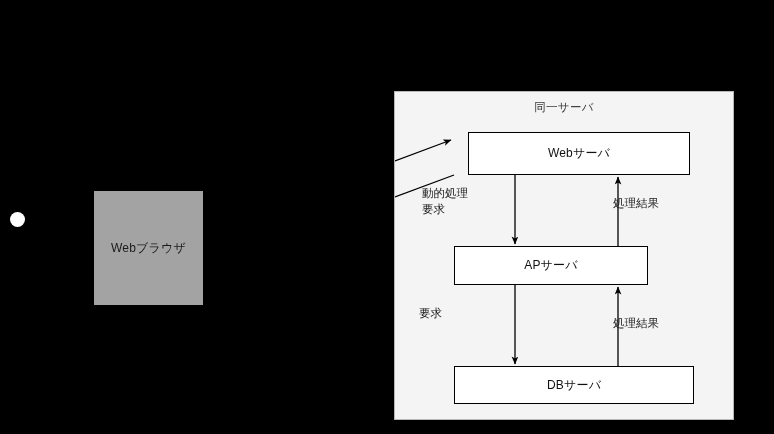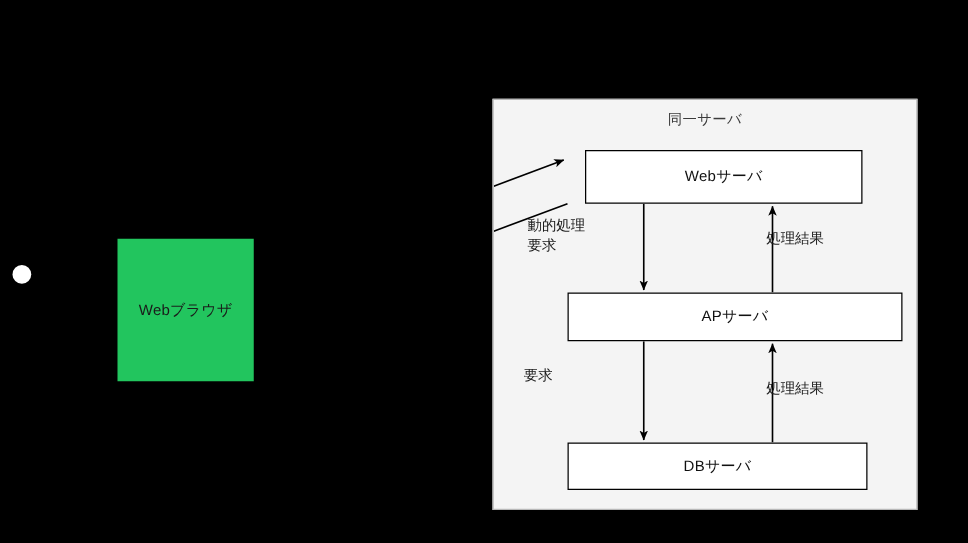--- a/index.html
+++ b/index.html
@@ -32,38 +32,38 @@
     background: #ffffff;
   }
 
   
   .browser-node {
     position: absolute;
     left: 94px;
     top: 191px;
     width: 109px;
     height: 114px;
-    background: #22c55e;
+    background: #a3a3a3;
     display: flex;
     align-items: center;
     justify-content: center;
   }
   .browser-label {
     font-size: 12px;
     color: #1a1a1a;
     line-height: 1.2;
     text-align: center;
     letter-spacing: 0.2px;
   }
 
   
   .server-group {
     position: absolute;
     left: 394px;
-    top: 79px;
+    top: 91px;
     width: 340px;
     height: 329px;
     background: #f4f4f4;
     border: 1px solid #b8b8b8;
     box-sizing: border-box;
     overflow: hidden;
   }
   .group-title {
     position: absolute;
     top: 8px;
@@ -82,21 +82,21 @@
     border: 1px solid #000000;
     box-sizing: border-box;
     display: flex;
     align-items: center;
     justify-content: center;
     font-size: 12px;
     color: #111111;
     letter-spacing: 0.2px;
   }
   .srv-web { left: 59px;  top: 40px;  width: 222px; height: 43px; margin-left: 14px; }
-  .srv-ap  { left: 59px;  top: 154px; width: 268px; height: 39px; align-items: center; }
+  .srv-ap  { left: 59px;  top: 154px; width: 194px; height: 39px; align-items: center; }
   .srv-db  { left: 59px;  top: 274px; width: 240px; height: 38px; }
 
   
   .arrows {
     position: absolute;
     left: 0;
     top: 0;
     width: 340px;
     height: 329px;
     pointer-events: none;

